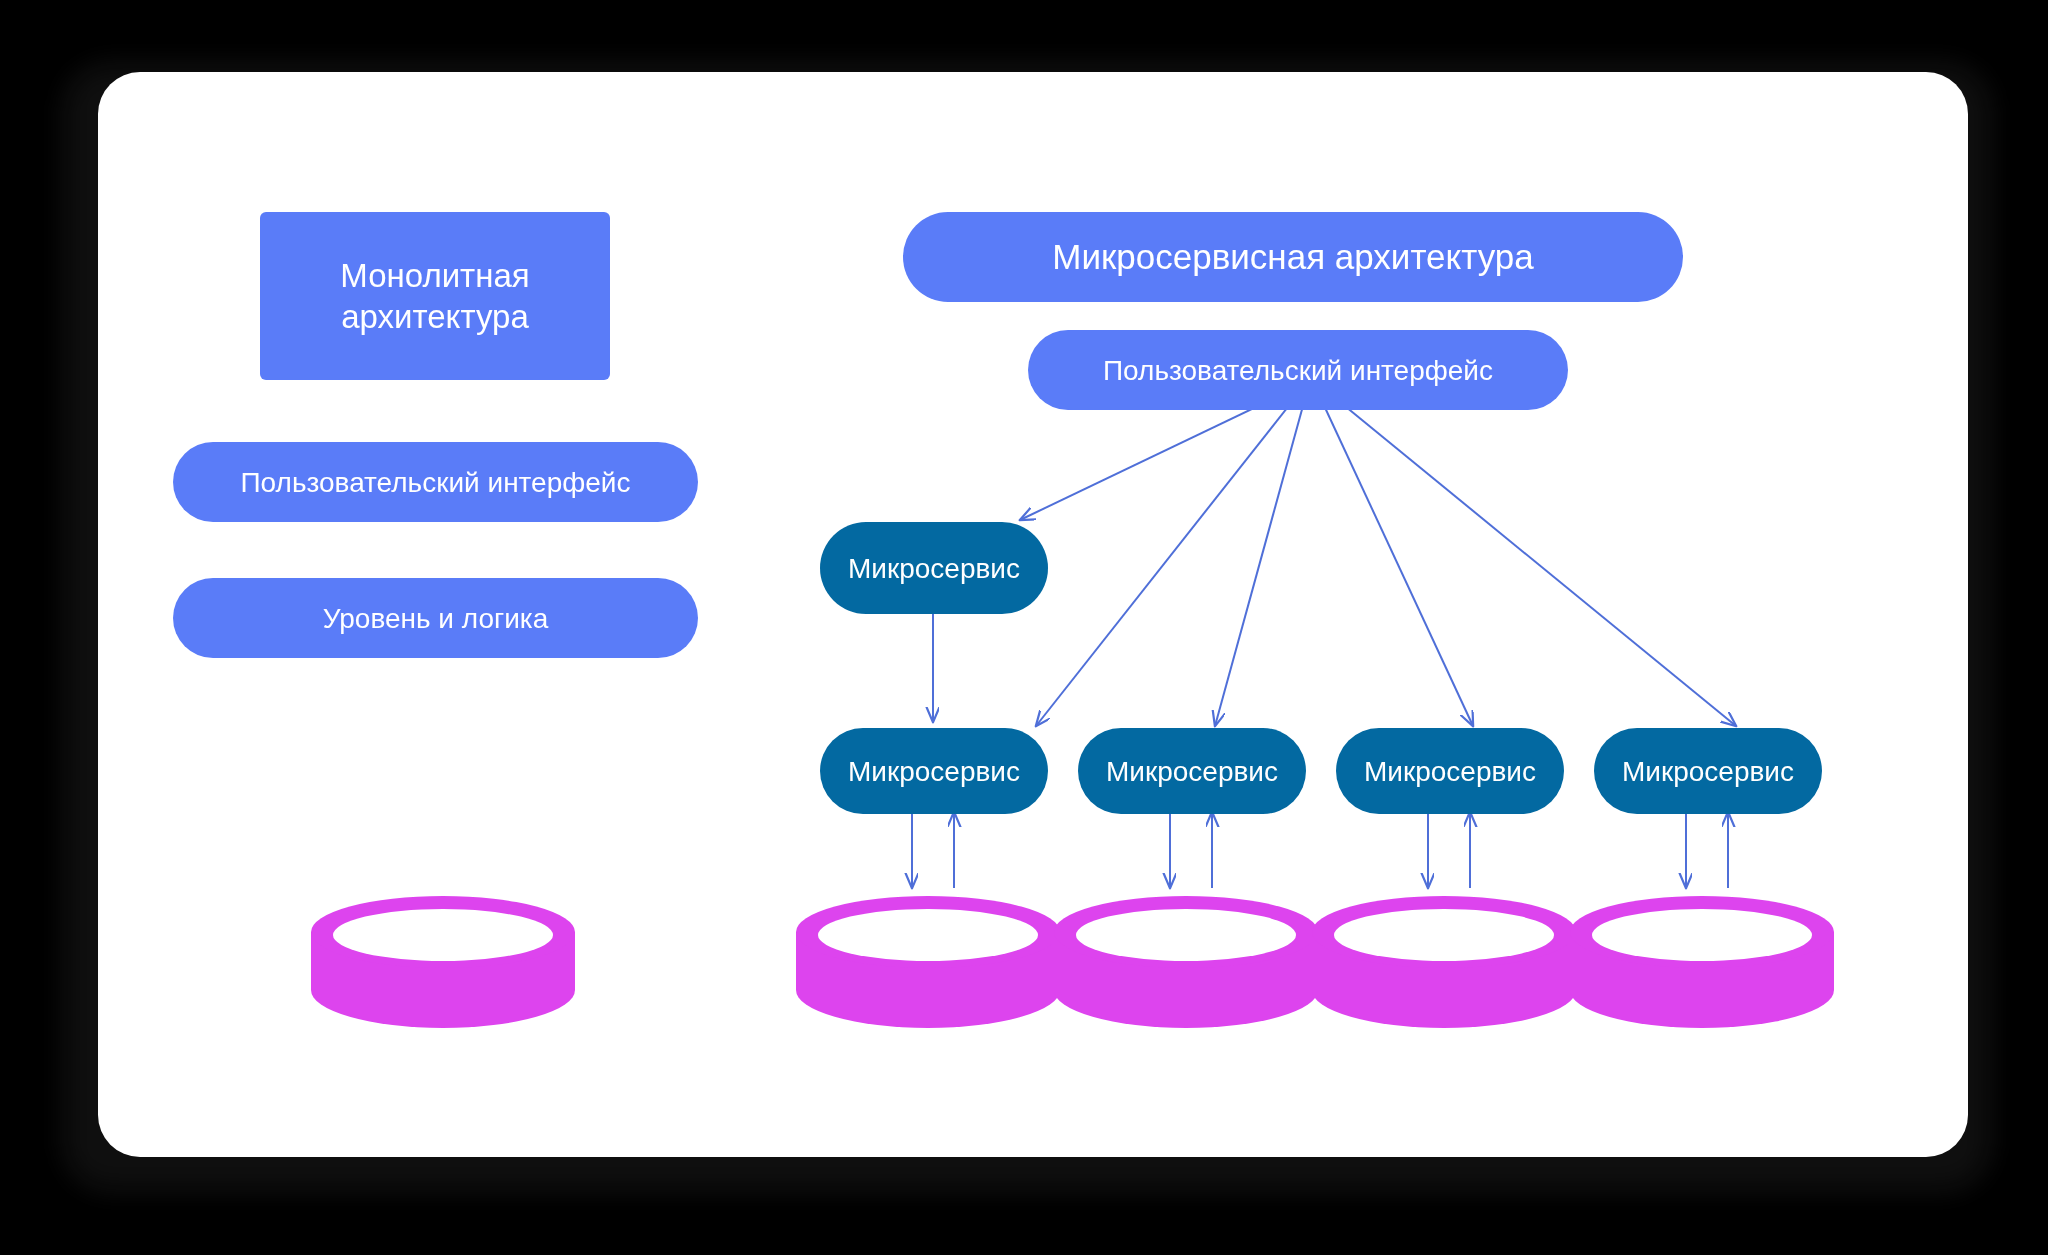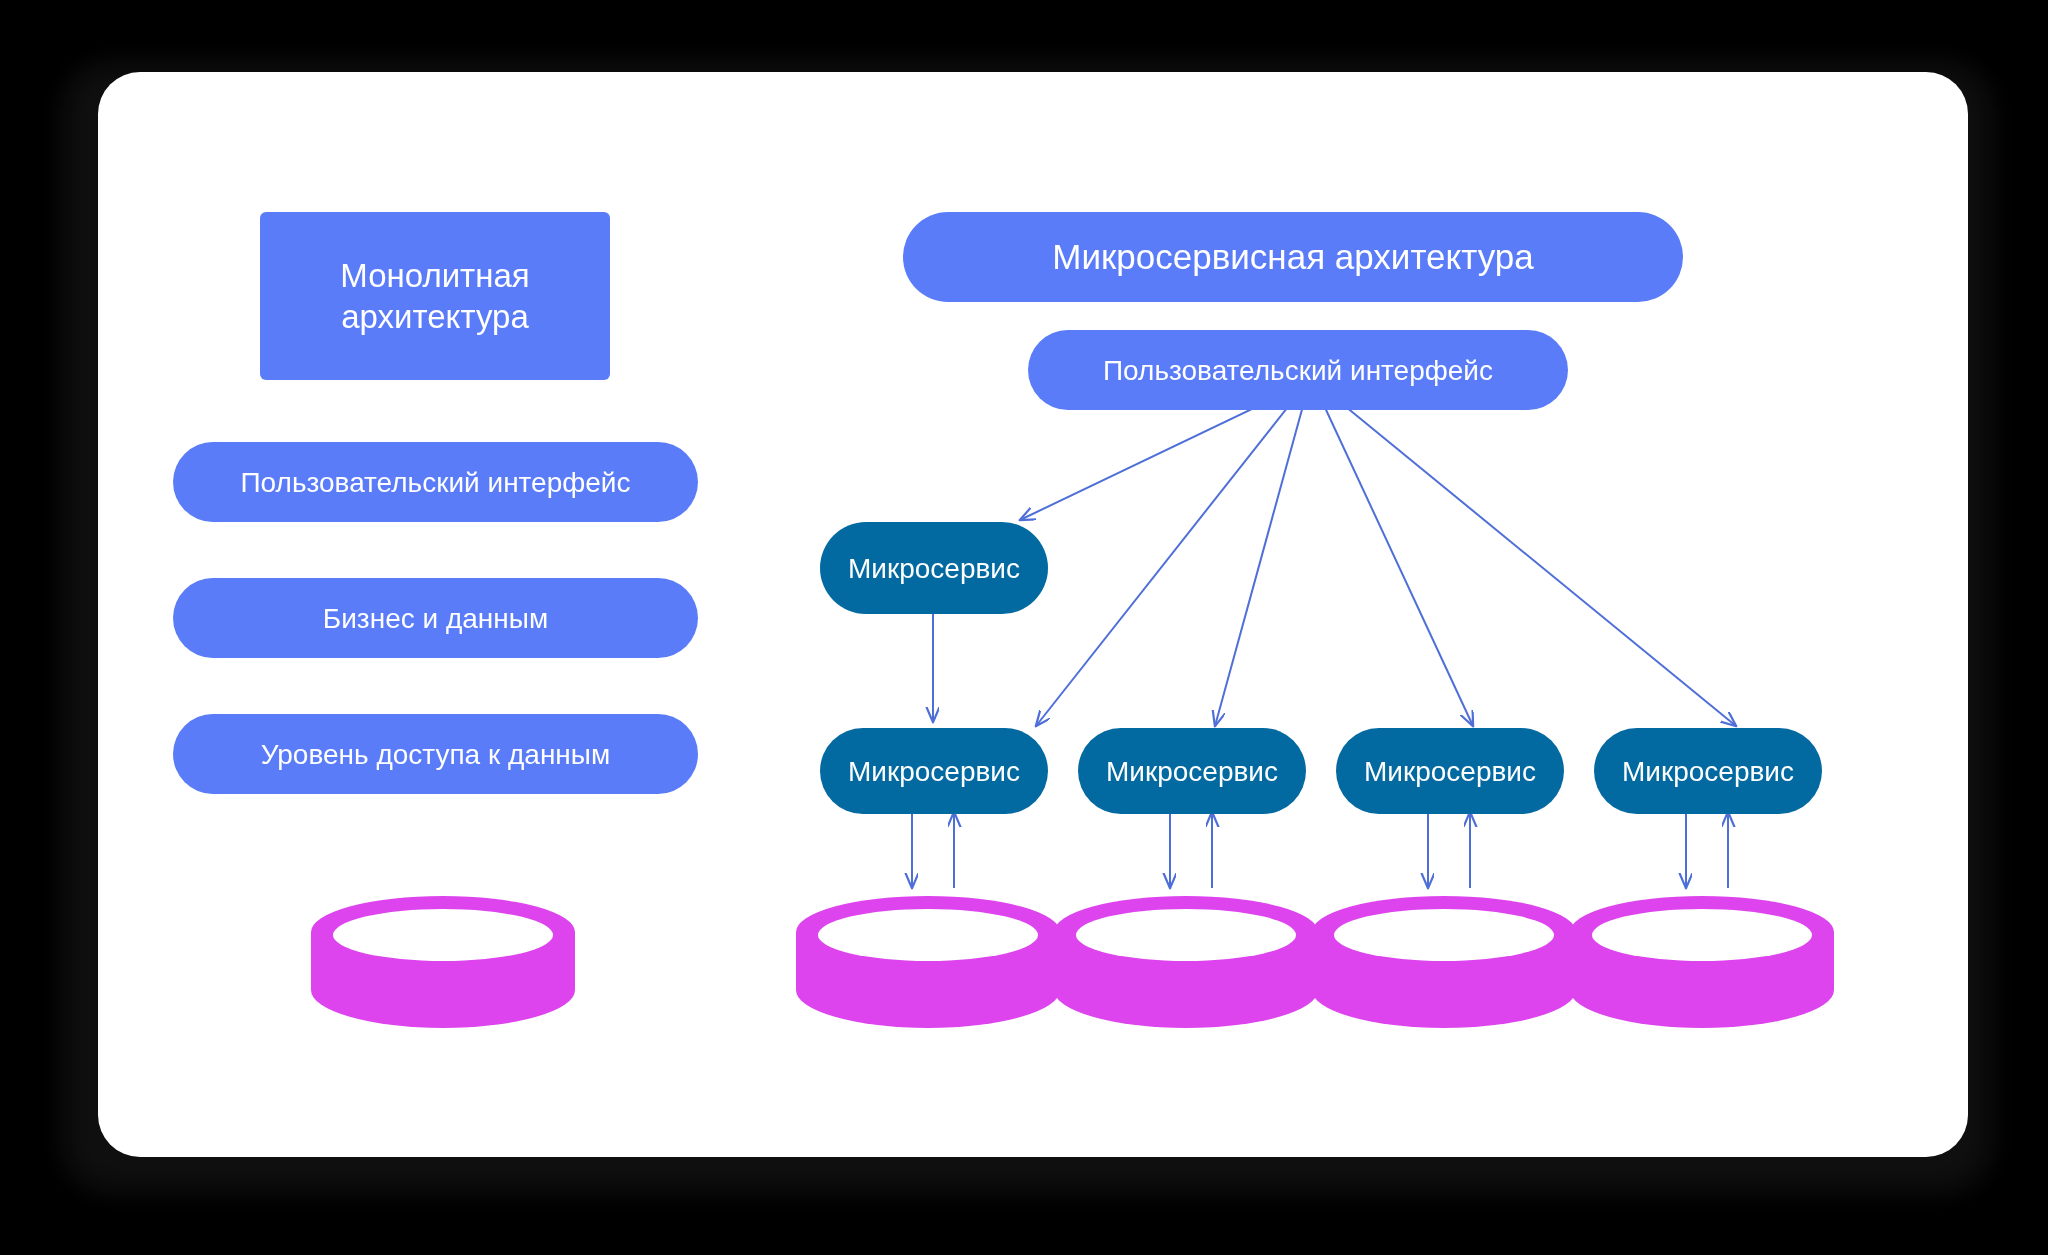--- a/index.html
+++ b/index.html
@@ -132,26 +132,23 @@
         <div>Монолитная</div>
         <div>архитектура</div>
       </div>
     </div>
 
     <div class="node blue nowrap" style="left:75px; top:370px; width:525px; height:80px; font-size:28px;">
       <span>Пользовательский интерфейс</span>
     </div>
 
     <div class="node blue nowrap" style="left:75px; top:506px; width:525px; height:80px; font-size:28px;">
-      <span>Бизнес и данным</span>
-    </div>
-
-    <div class="node blue nowrap" style="left:75px; top:642px; width:525px; height:80px; font-size:28px;">
-      <span>Уровень доступа к данным</span>
-    </div>
+      <span>Уровень и логика</span>
+    </div>
+
 
     <div class="db" style="left:205px; top:822px; width:280px; height:140px;">
       <svg viewBox="0 0 280 140" width="280" height="140" xmlns="http://www.w3.org/2000/svg">
         <path d="M8,38 L8,96 a132,38 0 0 0 264,0 L272,38 Z" fill="#dd44ee"></path>
         <ellipse cx="140" cy="38" rx="132" ry="36" fill="#dd44ee"></ellipse>
         <ellipse cx="140" cy="41" rx="110" ry="26" fill="#ffffff"></ellipse>
       </svg>
     </div>
 
     <div class="node blue title-micro nowrap" style="left:805px; top:140px; width:780px; height:90px; font-size:35px;">

